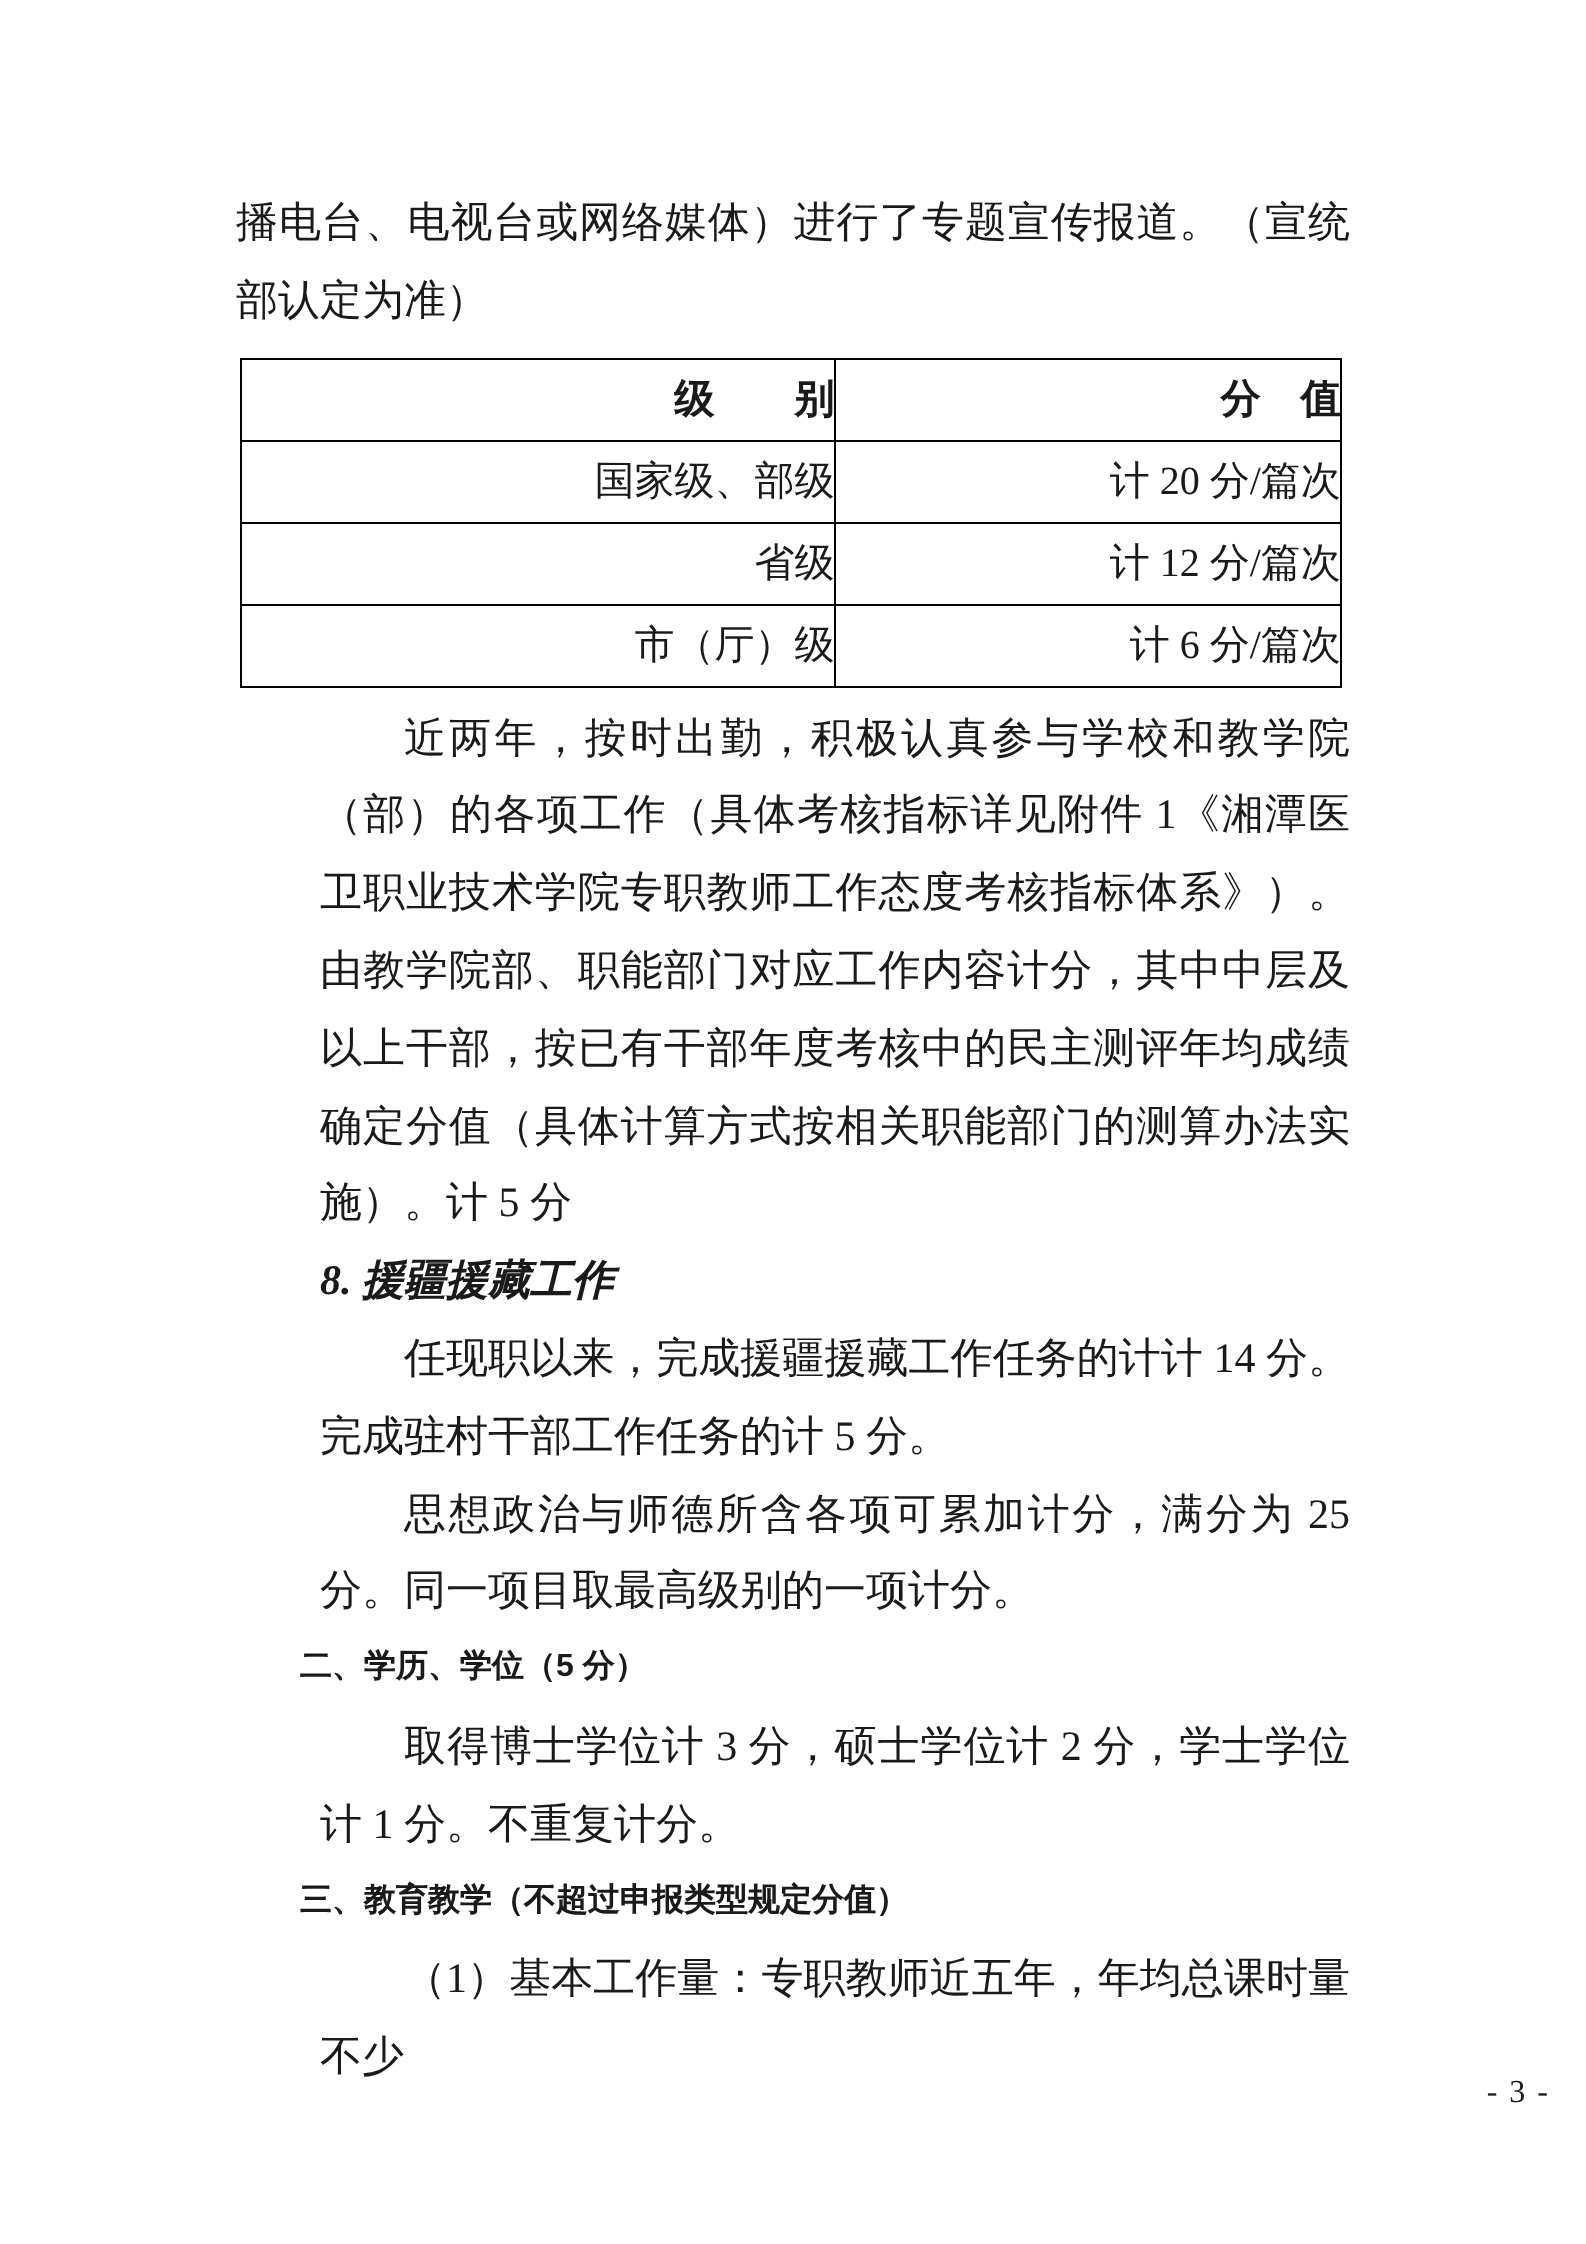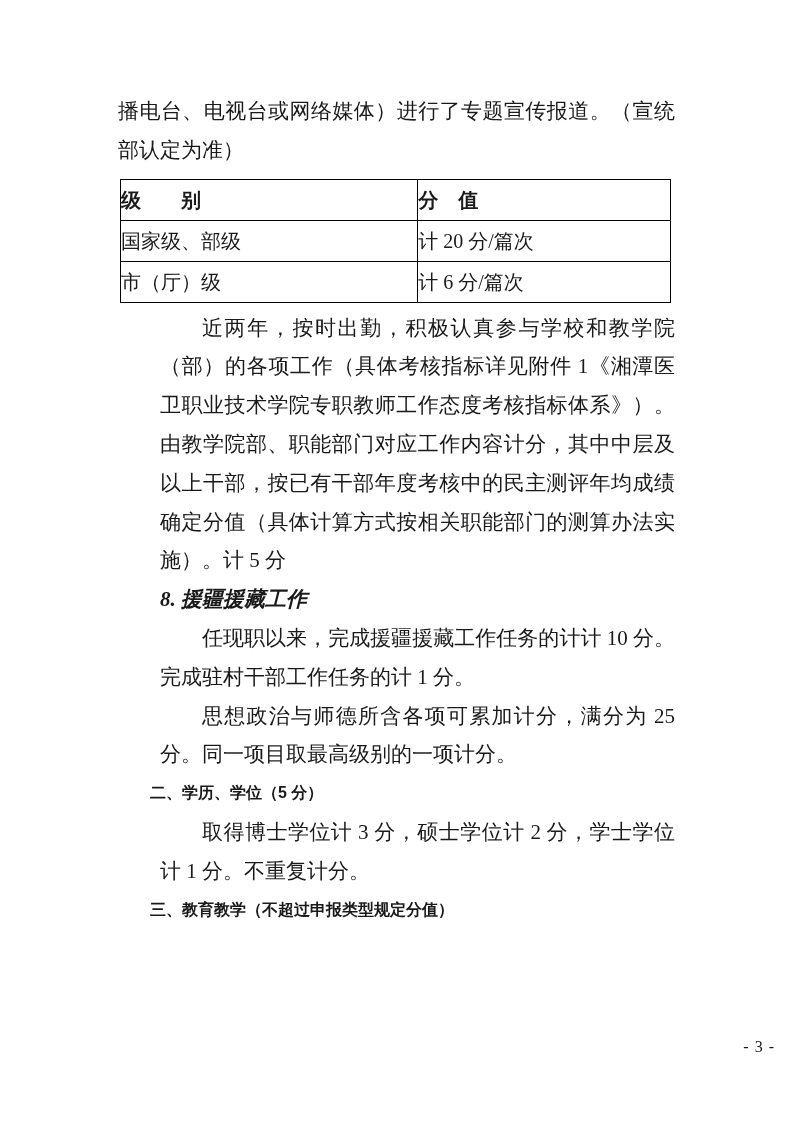--- a/index.html
+++ b/index.html
@@ -37,21 +37,21 @@
   }
   table.score-table {
     border-collapse: collapse;
     width: 99%;
     margin: 9px 0 6px 2px;
     table-layout: fixed;
   }
   table.score-table th,
   table.score-table td {
     border: 1.5px solid #000;
-    text-align: left;
+    text-align: right;
     vertical-align: middle;
     height: 40px;
     font-size: 20px;
     font-weight: normal;
     line-height: 1.2;
     padding: 0;
   }
   table.score-table th {
     font-weight: bold;
   }
@@ -93,35 +93,40 @@
       <tbody>
           <tr>
         <th>级　　别</th>
         <th>分　值</th>
       </tr>
       <tr>
         <td>国家级、部级</td>
         <td>计 20 分/篇次</td>
       </tr>
       <tr>
+        <td>省级</td>
+        <td>计 12 分/篇次</td>
+      </tr>
+      <tr>
         <td>市（厅）级</td>
         <td>计 6 分/篇次</td>
       </tr>
     </tbody>
       </table>
 
     <p class="indent">近两年，按时出勤，积极认真参与学校和教学院（部）的各项工作（具体考核指标详见附件 1《湘潭医卫职业技术学院专职教师工作态度考核指标体系》）。由教学院部、职能部门对应工作内容计分，其中中层及以上干部，按已有干部年度考核中的民主测评年均成绩确定分值（具体计算方式按相关职能部门的测算办法实施）。计 5 分</p>
 
     <p class="h-kai">8. 援疆援藏工作</p>
-    <p class="indent">任现职以来，完成援疆援藏工作任务的计计 10 分。完成驻村干部工作任务的计 1 分。</p>
+    <p class="indent">任现职以来，完成援疆援藏工作任务的计计 14 分。完成驻村干部工作任务的计 5 分。</p>
 
     <p class="indent">思想政治与师德所含各项可累加计分，满分为 25 分。同一项目取最高级别的一项计分。</p>
 
     <p class="h-hei">二、学历、学位（5 分）</p>
     <p class="indent">取得博士学位计 3 分，硕士学位计 2 分，学士学位计 1 分。不重复计分。</p>
 
     <p class="h-hei">三、教育教学（不超过申报类型规定分值）</p>
 
+    <p class="indent">（1）基本工作量：专职教师近五年，年均总课时量不少</p>
 
   </div>
 
   <div class="page-number">- 3 -</div>
 </div>
 
 </body></html>

